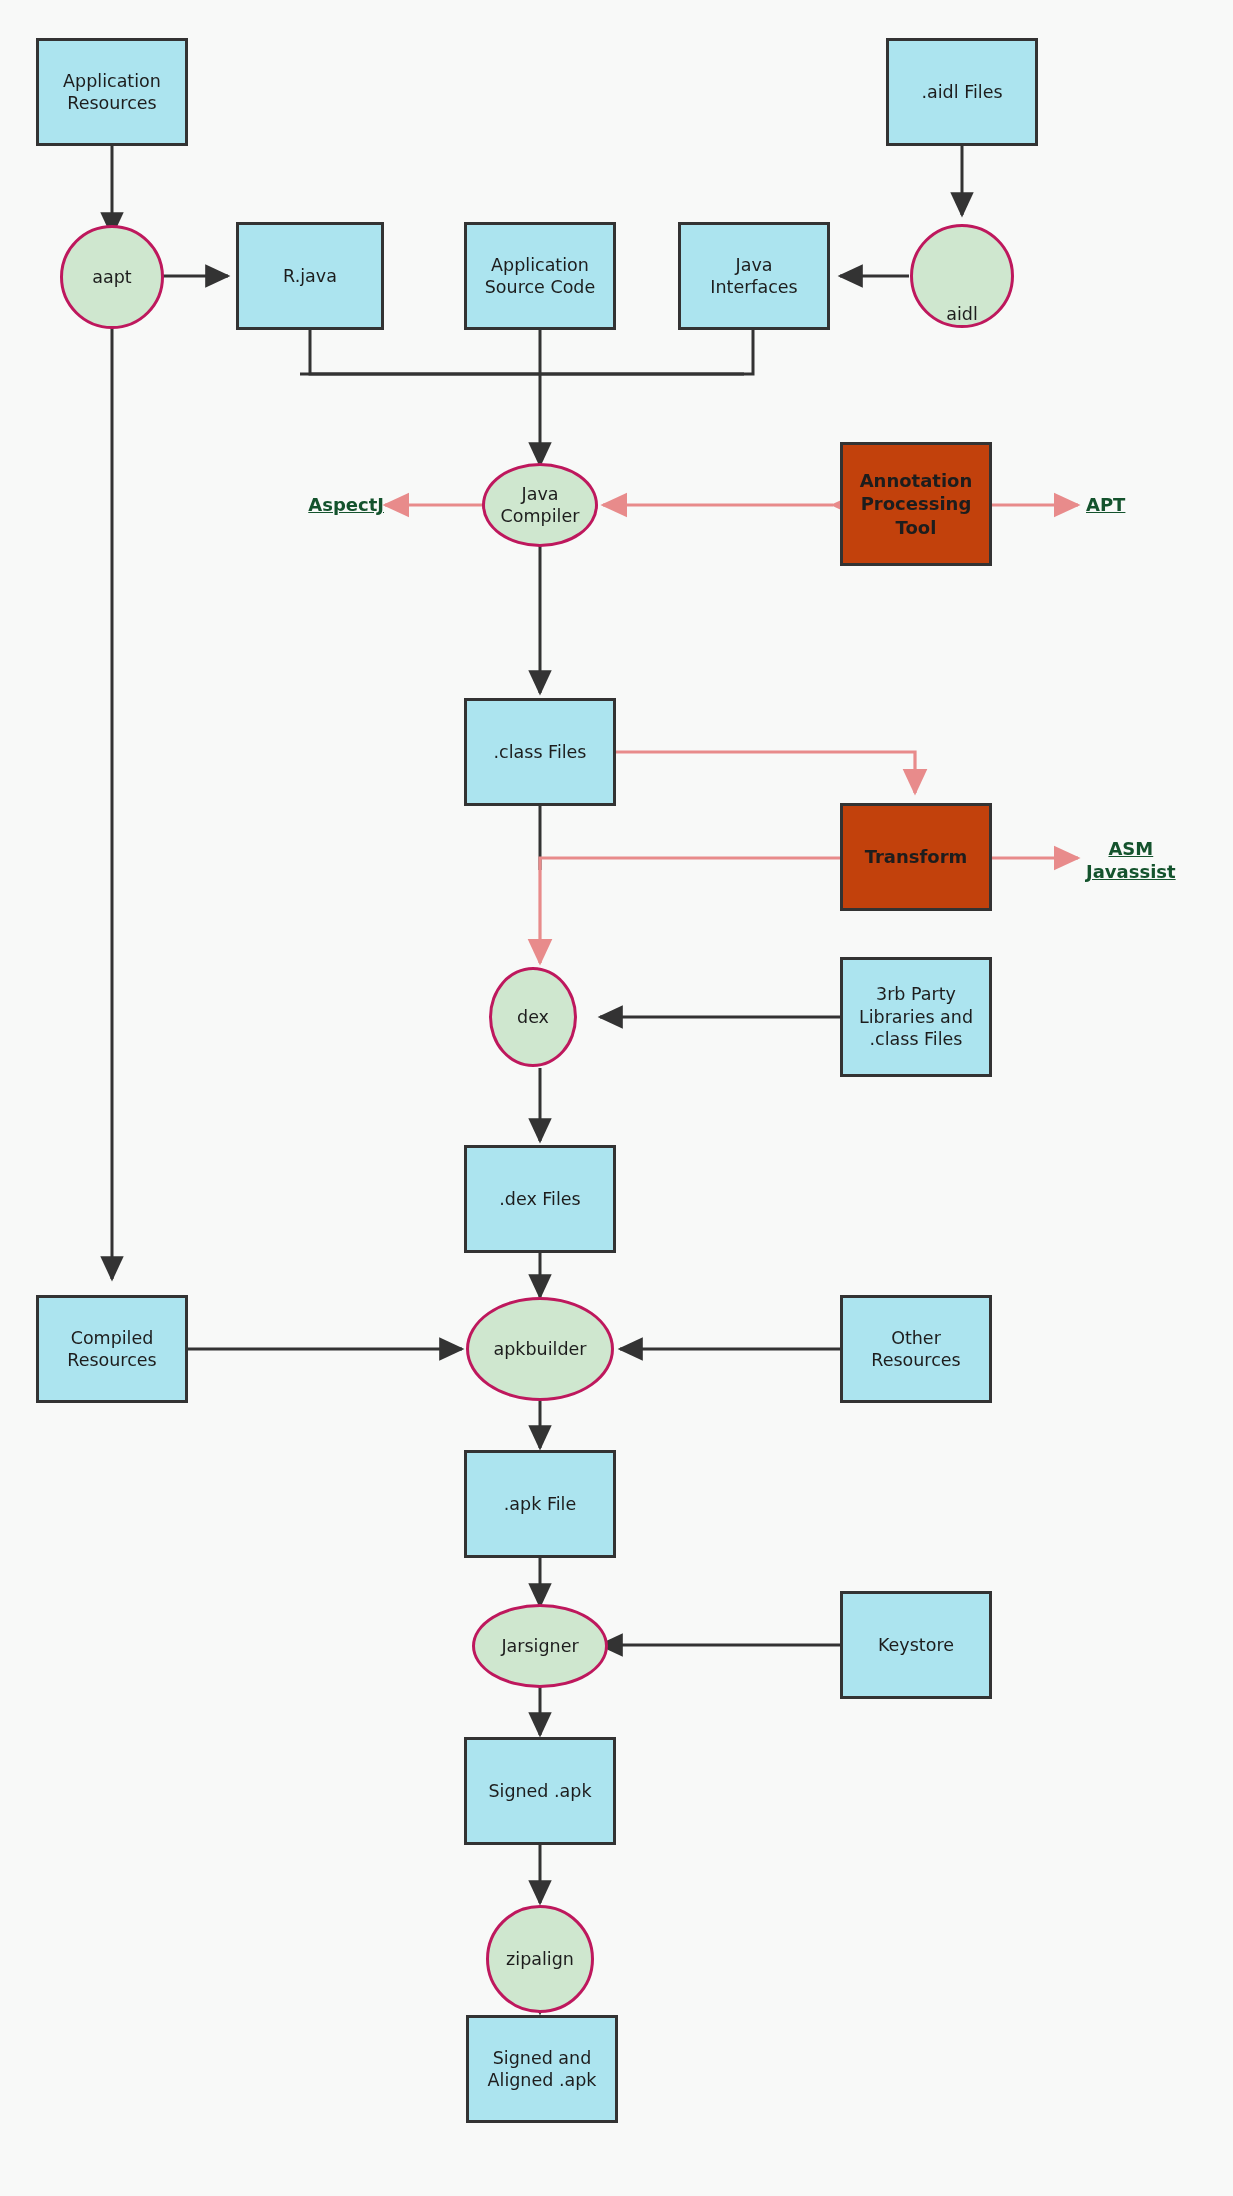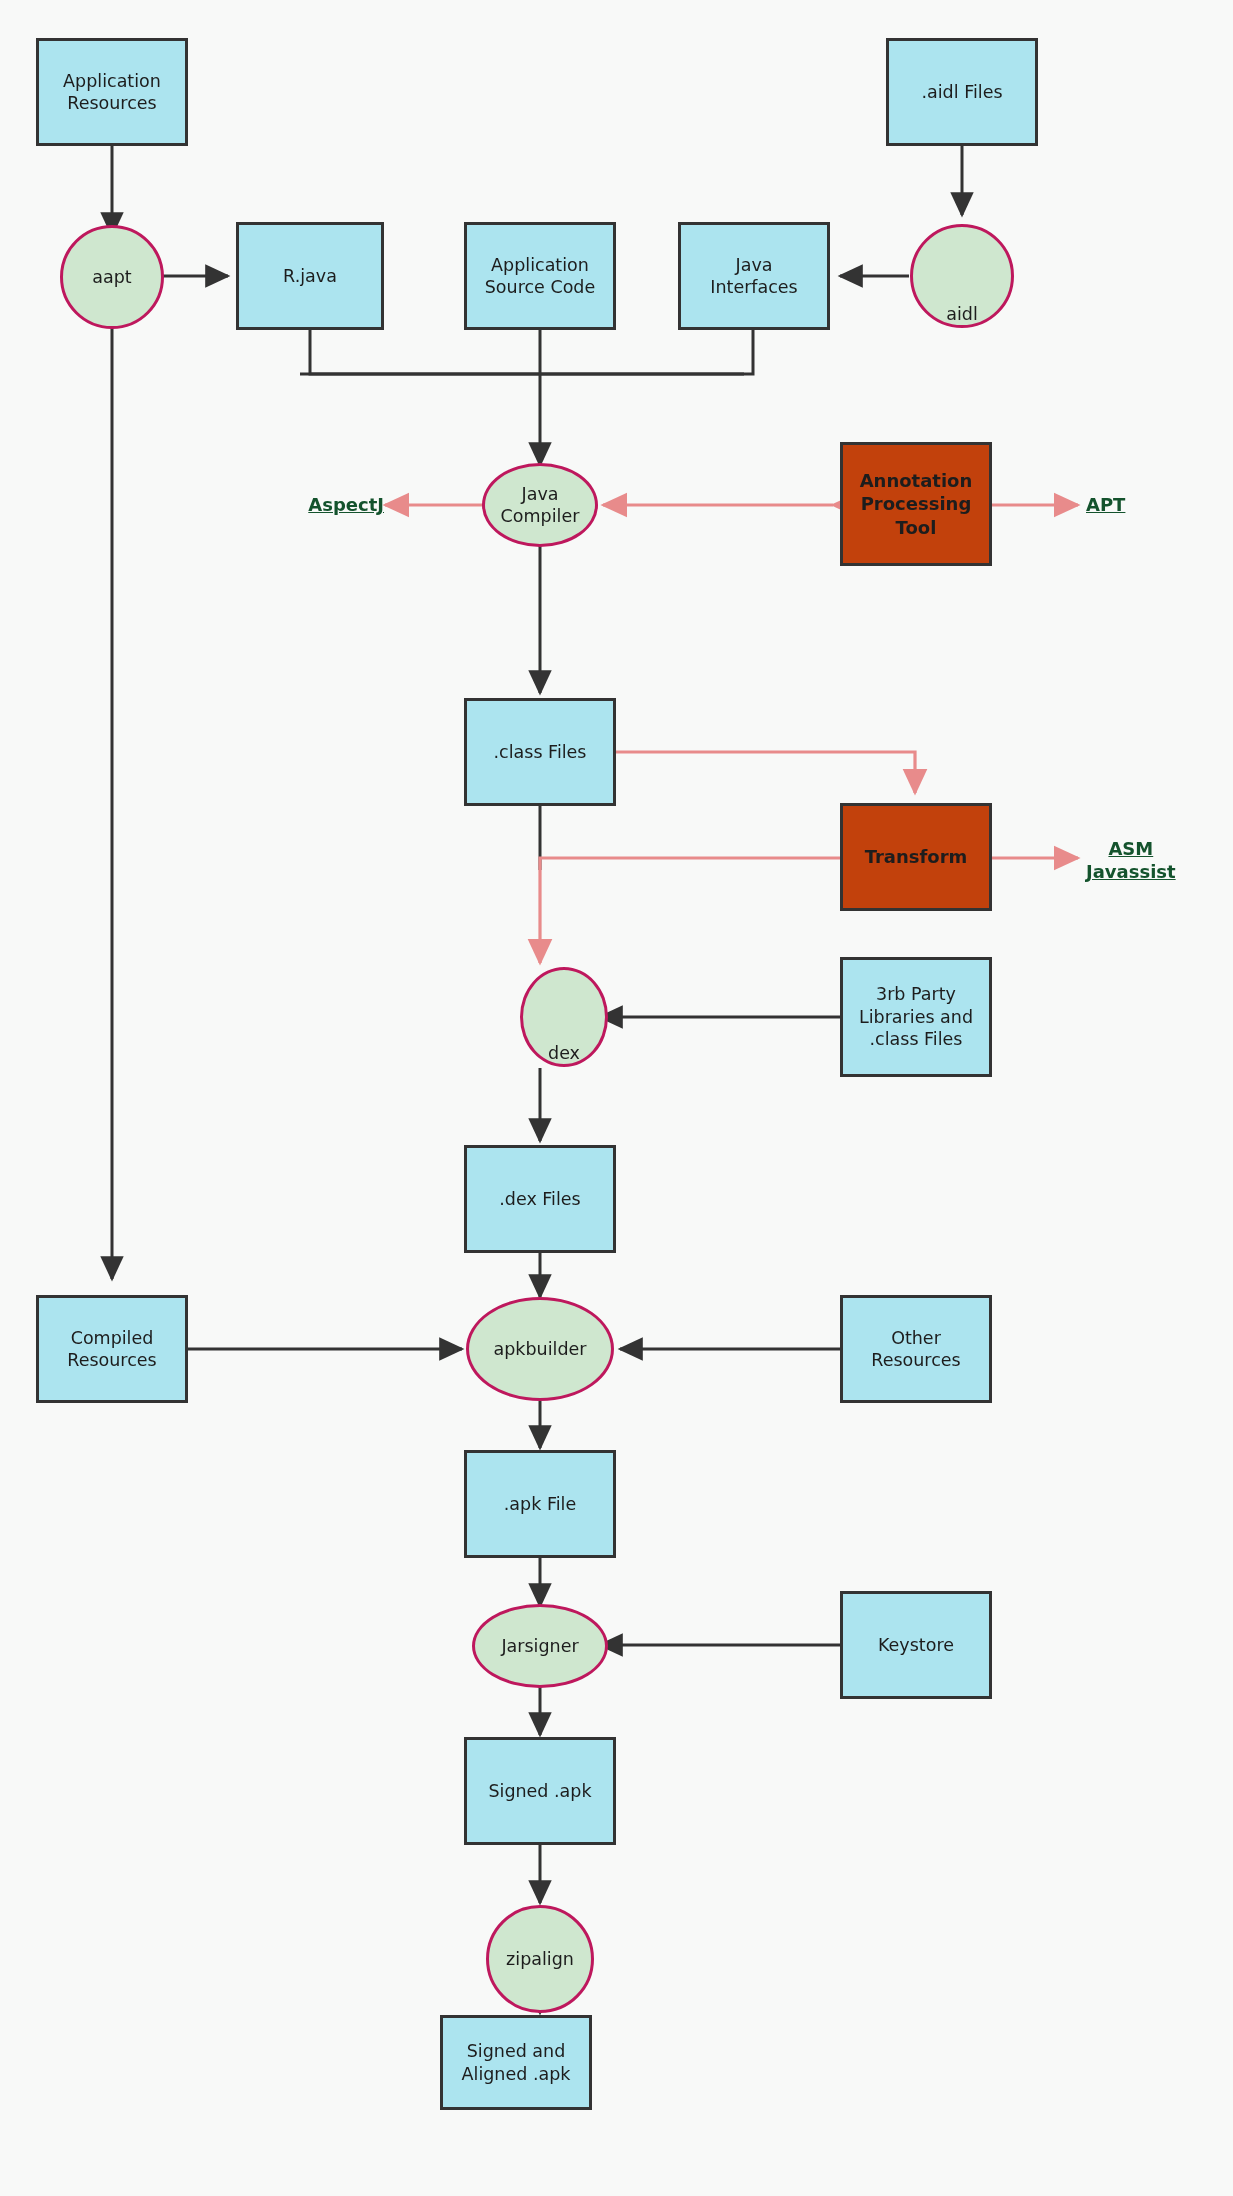--- a/index.html
+++ b/index.html
@@ -177,21 +177,21 @@
 
   <div class="node pink" style="left:840px;top:803px;width:152px;height:108px;">
     <span class="lbl">Transform</span>
   </div>
 
   <div class="node endlabel" style="left:1086px;top:832px;width:128px;height:56px;justify-content:flex-start;line-height:1.3;">
     <span class="lbl">ASM
 Javassist</span>
   </div>
 
-  <div class="node ell" style="left:520px;top:967px;width:88px;height:100px;align-items:flex-end;">
+  <div class="node ell" style="left:489px;top:967px;width:88px;height:100px;">
     <span class="lbl">dex</span>
   </div>
 
   <div class="node box" style="left:840px;top:957px;width:152px;height:120px;">
     <span class="lbl">3rb Party
 Libraries and
 .class Files</span>
   </div>
 
   <div class="node box" style="left:464px;top:1145px;width:152px;height:108px;">
@@ -225,18 +225,18 @@
   </div>
 
   <div class="node box" style="left:464px;top:1737px;width:152px;height:108px;">
     <span class="lbl">Signed .apk</span>
   </div>
 
   <div class="node ell" style="left:486px;top:1905px;width:108px;height:108px;">
     <span class="lbl">zipalign</span>
   </div>
 
-  <div class="node box" style="left:440px;top:2015px;width:152px;height:95px;">
+  <div class="node box" style="left:466px;top:2015px;width:152px;height:108px;">
     <span class="lbl">Signed and
 Aligned .apk</span>
   </div>
 
 </div>
 
 </body></html>

